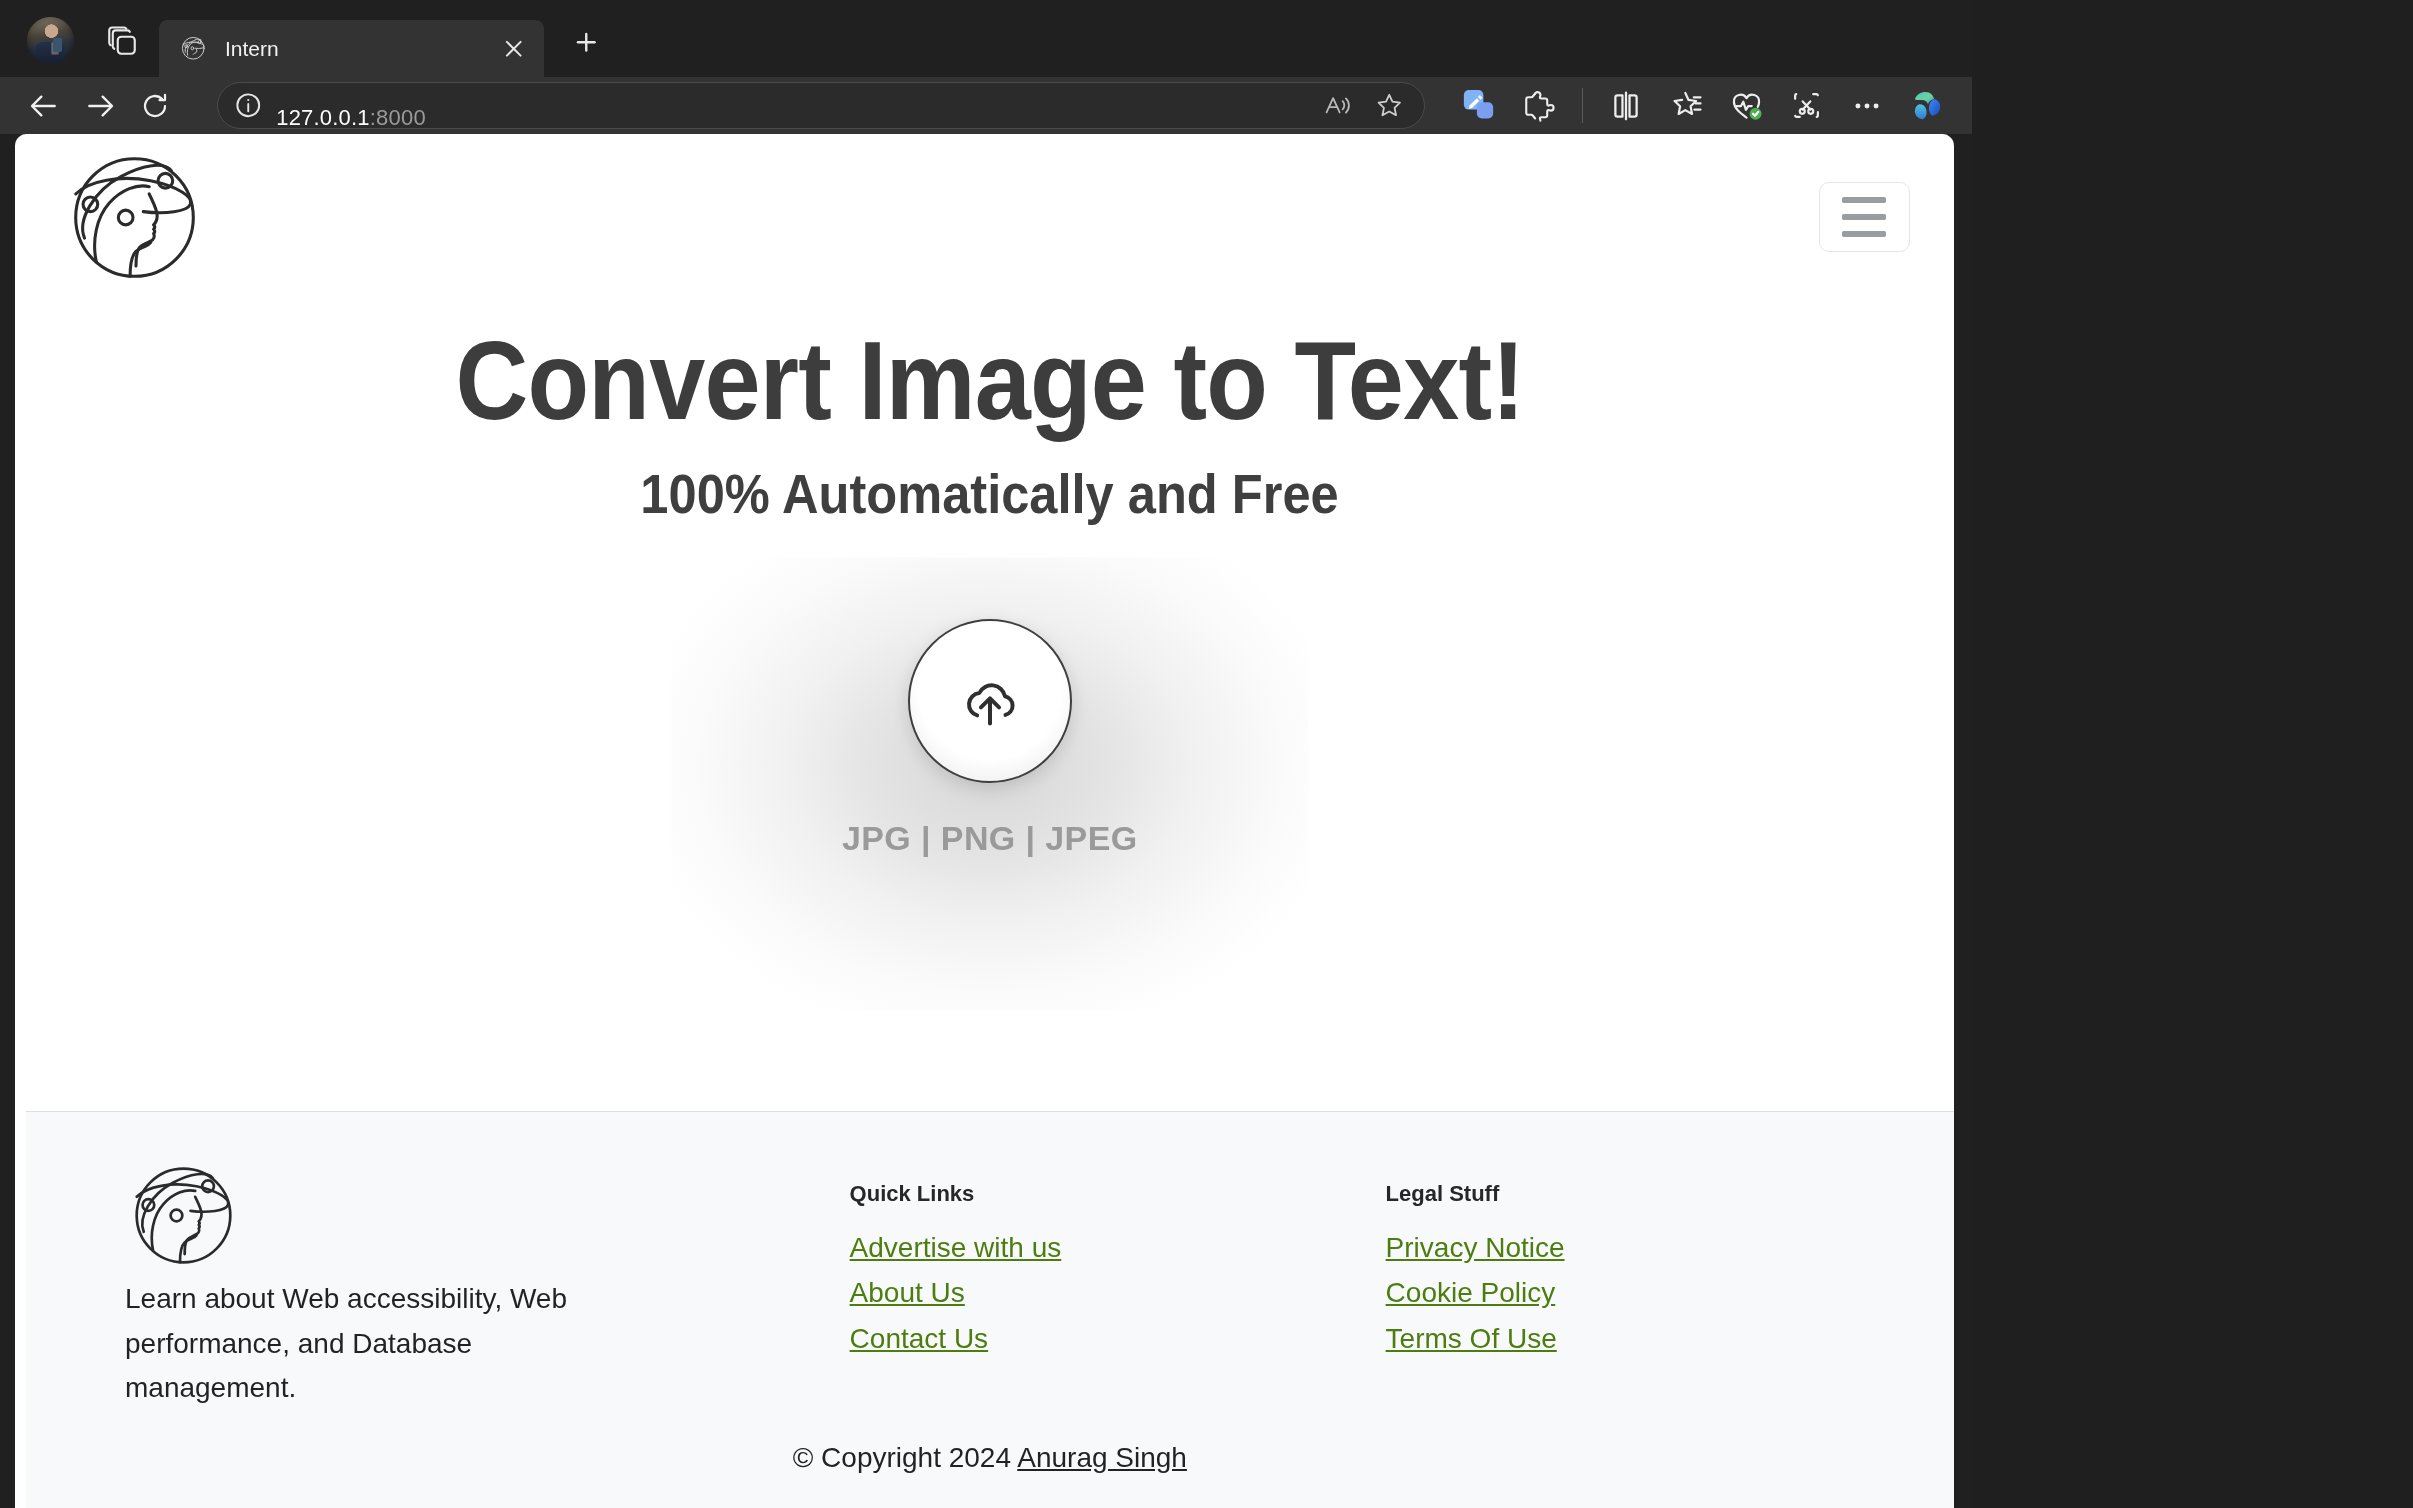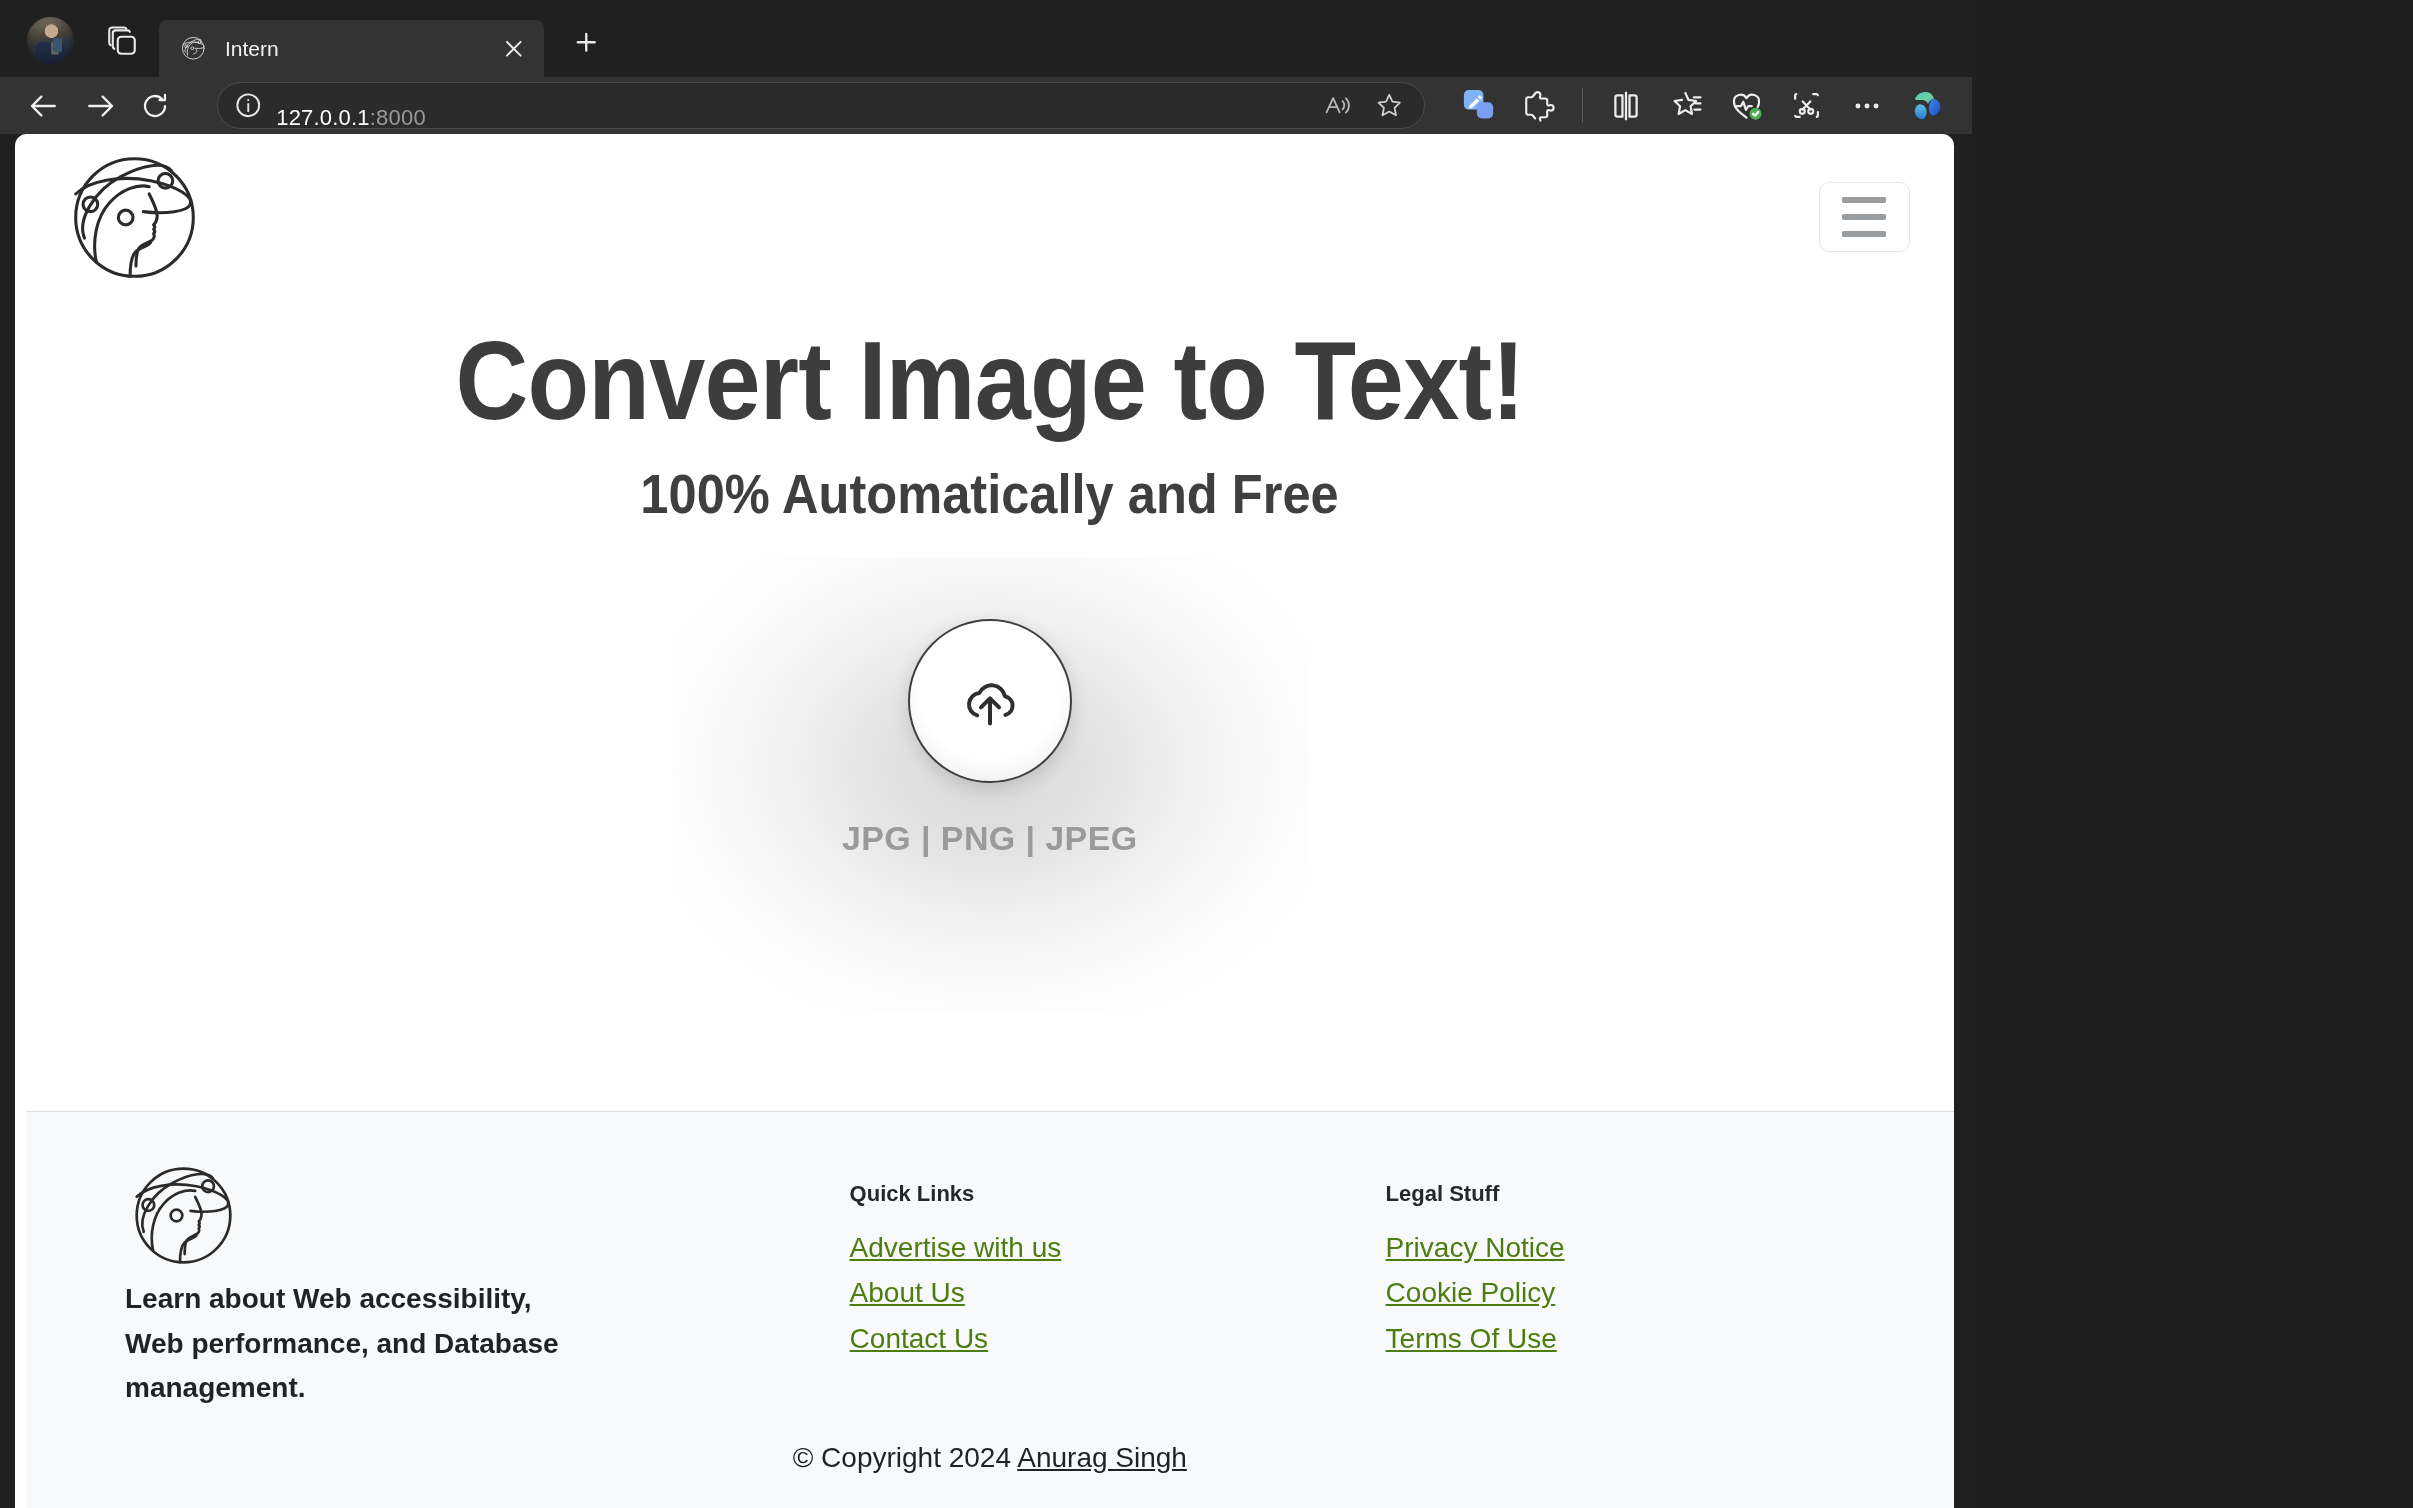--- a/index.html
+++ b/index.html
@@ -257,21 +257,20 @@
     padding: 0 99px 0 99px;
     align-items: flex-start;
   }
   .fcol-brand { width: 553px; flex: none; }
   .flogo { width: 117px; height: 117px; margin-bottom: 11.7px; }
   .ftagline {
     font-size: 28px;
     color: #1f2326;
     line-height: 1.58;
     max-width: 444px;
-    font-weight: bold;
   }
   .fspacer { flex: 1; }
   .fcol { width: 536px; flex: none; padding-top: 23.5px; }
   .fcol.legal { width: 469px; }
   .fcol h3 {
     font-size: 22px;
     font-weight: bold;
     color: #24282b;
     margin-bottom: 25px;
   }

